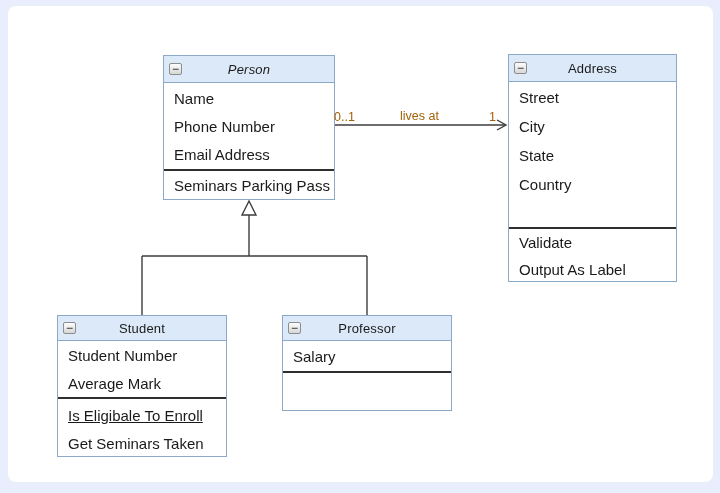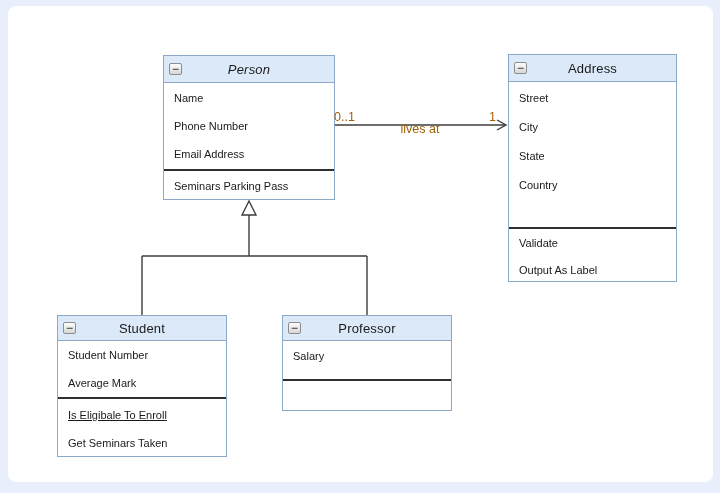--- a/index.html
+++ b/index.html
@@ -61,21 +61,21 @@
     background:linear-gradient(#fdfdfd,#d7d7d7);
     font-size:12px;line-height:9px;color:#222;
     display:flex;align-items:center;justify-content:center;
     cursor:pointer;
   }
   .compartment{overflow:hidden;}
   .compartment.ops{border-top:2px solid var(--divider);}
   .row{
     display:flex;align-items:center;
     padding-left:10px;
-    font-size:11px;
+    font-size:15px;
     white-space:nowrap;
   }
   .row.underline span{text-decoration:underline;}
   .edge-label{
     position:absolute;z-index:3;
     font-size:12.5px;color:#a16207;
     white-space:nowrap;
   }
 </style>
 </head>
@@ -89,21 +89,21 @@
   <polyline points="497,120 506,125 497,130"></polyline>
 
   <polygon points="249,201 242,215 256,215"></polygon>
   <line x1="249" y1="215" x2="249" y2="256"></line>
   <line x1="142" y1="256" x2="367" y2="256"></line>
   <line x1="142" y1="256" x2="142" y2="315"></line>
   <line x1="367" y1="256" x2="367" y2="315"></line>
 </svg>
 
 <div class="edge-label" style="left:334px;top:110px;">0..1</div>
-<div class="edge-label" style="left:400px;top:122px;width:40px;text-align:center;">lives at</div>
+<div class="edge-label" style="left:400px;top:109px;width:40px;">lives at</div>
 <div class="edge-label" style="left:489px;top:110px;">1</div>
 
 <div class="uml-class" style="left:163px;top:55px;width:172px;height:145px;">
   <div class="uml-header" style="height:27px;">
     <span class="collapse-btn">−</span>
     <span class="uml-title italic">Person</span>
   </div>
   <div class="compartment attrs" style="height:86px;padding-top:1px;">
     <div class="row" style="height:28px;">
         <span>Name</span>
@@ -172,19 +172,19 @@
         <span>Get Seminars Taken</span>
       </div>
   </div>
 </div>
 
 <div class="uml-class" style="left:282px;top:315px;width:170px;height:96px;">
   <div class="uml-header" style="height:25px;">
     <span class="collapse-btn">−</span>
     <span class="uml-title">Professor</span>
   </div>
-  <div class="compartment attrs" style="height:38px;">
+  <div class="compartment attrs" style="height:30px;">
     <div class="row" style="height:30px;">
         <span>Salary</span>
       </div>
   </div>
   <div class="compartment ops" style="flex:1;"></div>
 </div>
 
 </body></html>

